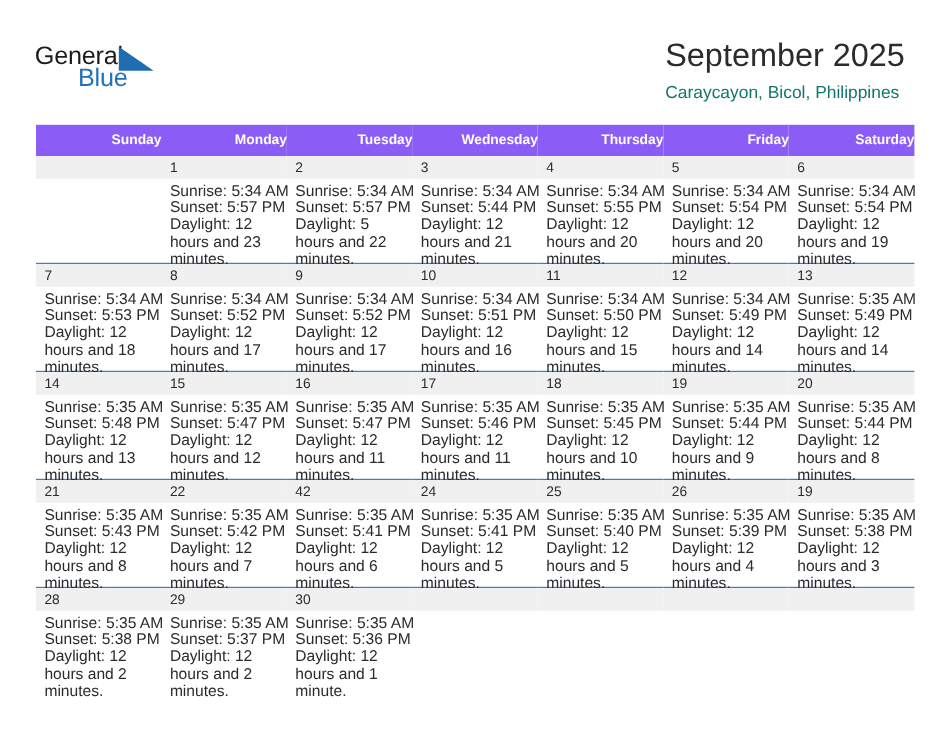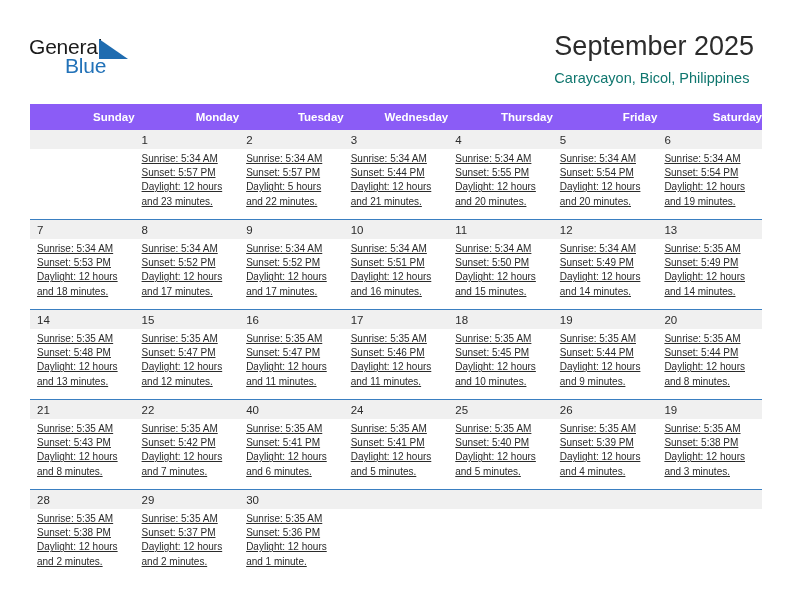--- a/index.html
+++ b/index.html
@@ -137,24 +137,23 @@
     padding: 2px 0 0 7px;
     font-size: 11.5px;
     line-height: 16px;
     color: #2b2b2b;
   }
   .cell.empty .cell-head {
     background: #f0f0f0;
   }
   .cell-body {
     padding: 3px 5px 0 7px;
-    font-size: 10px;
+    font-size: 13px;
     line-height: 14.2px;
     color: #2b2b2b;
-    text-decoration: underline;
   }
   .cell-body div {
     white-space: nowrap;
   }
   .cell-body .daylight-wrap {
     white-space: normal;
   }
 </style>
 </head>
 <body>
@@ -416,21 +415,21 @@
               <div class="cell-head">22</div>
               <div class="cell-body">
                 <div>Sunrise: 5:35 AM</div>
                 <div>Sunset: 5:42 PM</div>
                 <div class="daylight-wrap">Daylight: 12 hours and 7 minutes.</div>
               </div>
             </div>
           </td>
           <td>
             <div class="cell">
-              <div class="cell-head">40</div>
+              <div class="cell-head">42</div>
               <div class="cell-body">
                 <div>Sunrise: 5:35 AM</div>
                 <div>Sunset: 5:41 PM</div>
                 <div class="daylight-wrap">Daylight: 12 hours and 6 minutes.</div>
               </div>
             </div>
           </td>
           <td>
             <div class="cell">
               <div class="cell-head">24</div>

